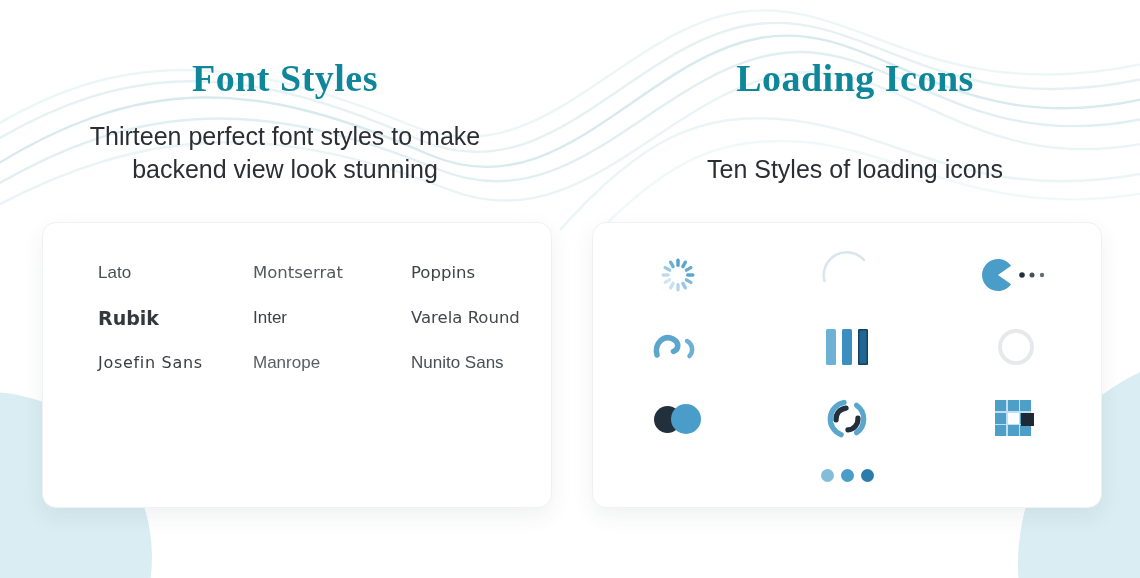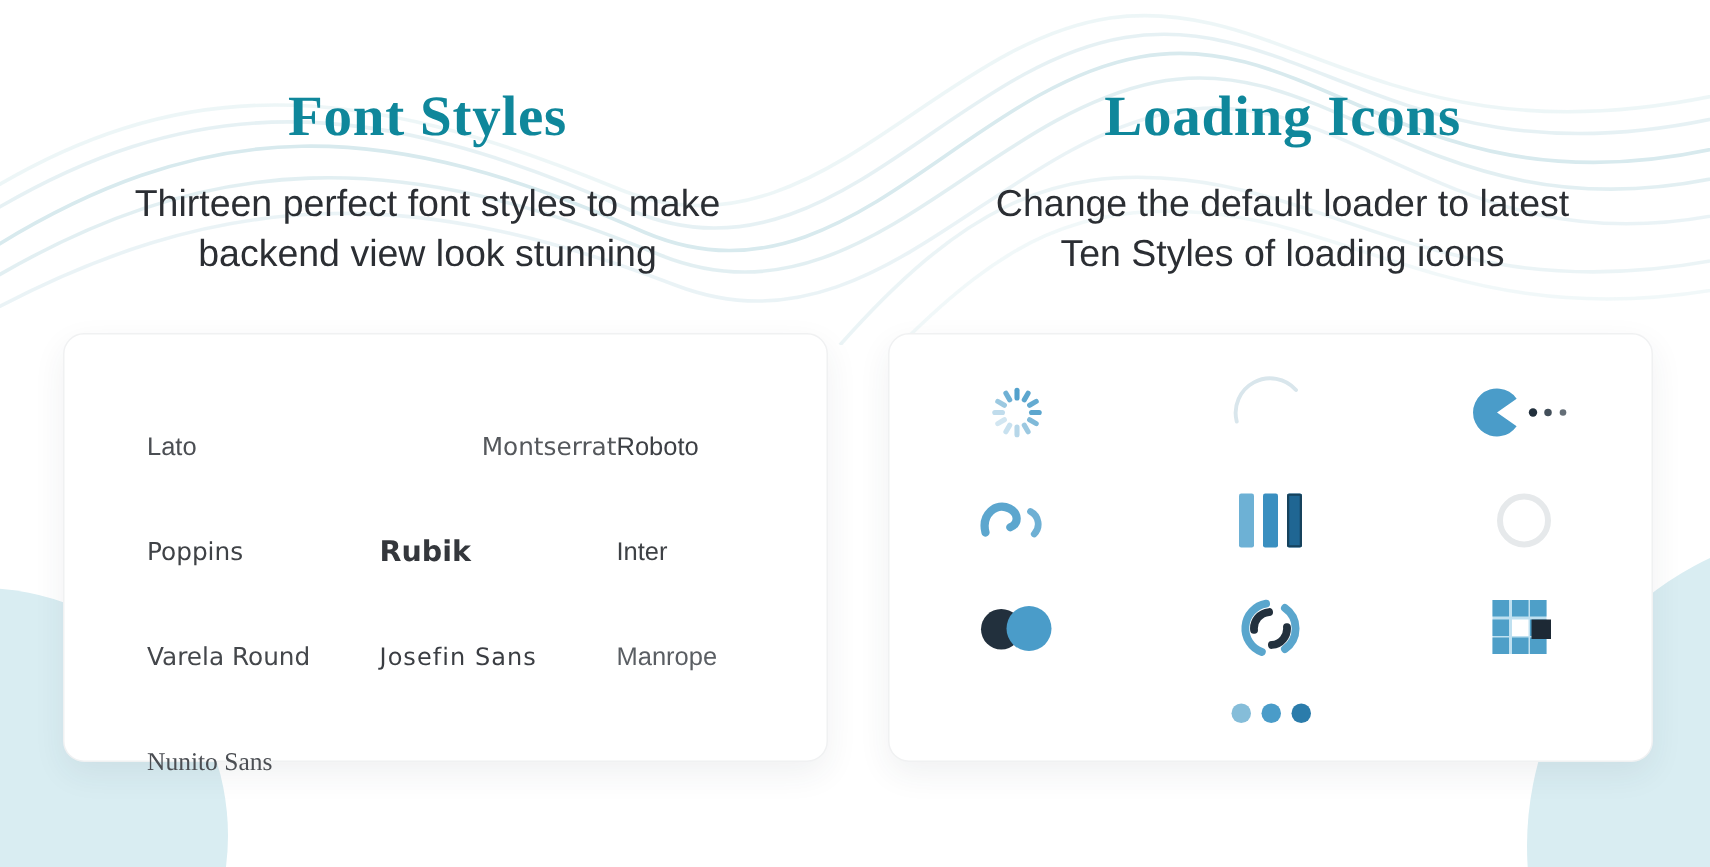--- a/index.html
+++ b/index.html
@@ -31,36 +31,36 @@
     border:1px solid #f0f1f2;border-radius:14px;
     box-shadow:0 8px 22px rgba(40,60,70,0.07);box-sizing:border-box;
   }
   .card.fonts{left:42px;}
   .card.loaders{left:592px;}
   
   .font-grid{
     display:grid;grid-template-columns:155px 158px 1fr;
     padding:36px 0 0 55px;row-gap:17px;text-align:left;
   }
-  .font-name{font-size:17px;line-height:28px;white-space:nowrap;margin-top:25px;}
+  .font-name{font-size:17px;line-height:28px;white-space:nowrap;}
   .f-lato{font-family:"Liberation Sans",sans-serif;color:#4b4e53;}
-  .f-montserrat{font-family:"DejaVu Sans",sans-serif;color:#55585c;font-size:16.5px;text-align:right;}
+  .f-montserrat{font-family:"DejaVu Sans",sans-serif;color:#55585c;font-size:16.5px;}
   .f-opensans{font-family:"Liberation Sans",sans-serif;color:#45484c;font-size:17.5px;}
   .f-oswald{font-family:"Liberation Sans",sans-serif;font-weight:700;color:#2e3136;
             display:inline-block;transform:scaleX(0.70);transform-origin:left center;
             font-size:20px;letter-spacing:0.2px;}
   .f-raleway{font-family:"Liberation Sans",sans-serif;color:#9aa0a6;}
   .f-roboto{font-family:"Liberation Sans",sans-serif;color:#3c3f44;}
   .f-poppins{font-family:"DejaVu Sans",sans-serif;color:#3f4246;font-size:16.5px;}
   .f-rubik{font-family:"DejaVu Sans",sans-serif;font-weight:700;color:#34373c;font-size:19px;}
   .f-inter{font-family:"Liberation Sans",sans-serif;color:#3e4145;}
   .f-josefin{font-family:"DejaVu Sans",sans-serif;color:#3a3d42;letter-spacing:0.7px;font-size:16px;}
   .f-varela{font-family:"DejaVu Sans",sans-serif;color:#44474b;font-size:16.5px;}
   .f-manrope{font-family:"Liberation Sans",sans-serif;color:#5a5e63;}
-  .f-nunito{font-family:Liberation Serif, serif;color:#4b4e53;}
+  .f-nunito{font-family:Liberation Sans, sans-serif;color:#4b4e53;}
   
   .loader-grid{
     display:grid;grid-template-columns:1fr 1fr 1fr;grid-template-rows:72px 72px 72px;
     padding-top:16px;align-items:center;justify-items:center;
   }
   .loader-dots-row{display:flex;justify-content:center;align-items:center;gap:7px;margin-top:14px;}
   .cell{display:flex;align-items:center;justify-content:center;}
   
   .ring-icon{width:36px;height:36px;border:4px solid #e6e9eb;border-radius:50%;box-sizing:border-box;}
   .bars-icon{display:flex;gap:6px;align-items:center;}
@@ -102,28 +102,27 @@
 <div class="corner-circle left"></div>
 <div class="corner-circle right"></div>
 
 <div class="half left">
   <h1 class="section-title">Font Styles</h1>
   <p class="section-sub"><span>Thirteen perfect font styles to make</span><br><span>backend view look stunning</span></p>
 </div>
 
 <div class="half right">
   <h1 class="section-title">Loading Icons</h1>
-  <p class="section-sub"><span>Change the default loader to latest</span><br><span>Ten Styles of loading icons</span></p>
+  <p class="section-sub"><br><span>Ten Styles of loading icons</span></p>
 </div>
 
 <div class="card fonts">
   <div class="font-grid">
     <span class="font-name f-lato">Lato</span>
     <span class="font-name f-montserrat">Montserrat</span>
-    <span class="font-name f-roboto">Roboto</span>
     <span class="font-name f-poppins">Poppins</span>
     <span class="font-name f-rubik">Rubik</span>
     <span class="font-name f-inter">Inter</span>
     <span class="font-name f-varela">Varela Round</span>
     <span class="font-name f-josefin">Josefin Sans</span>
     <span class="font-name f-manrope">Manrope</span>
     <span class="font-name f-nunito">Nunito Sans</span>
   </div>
 </div>
 

